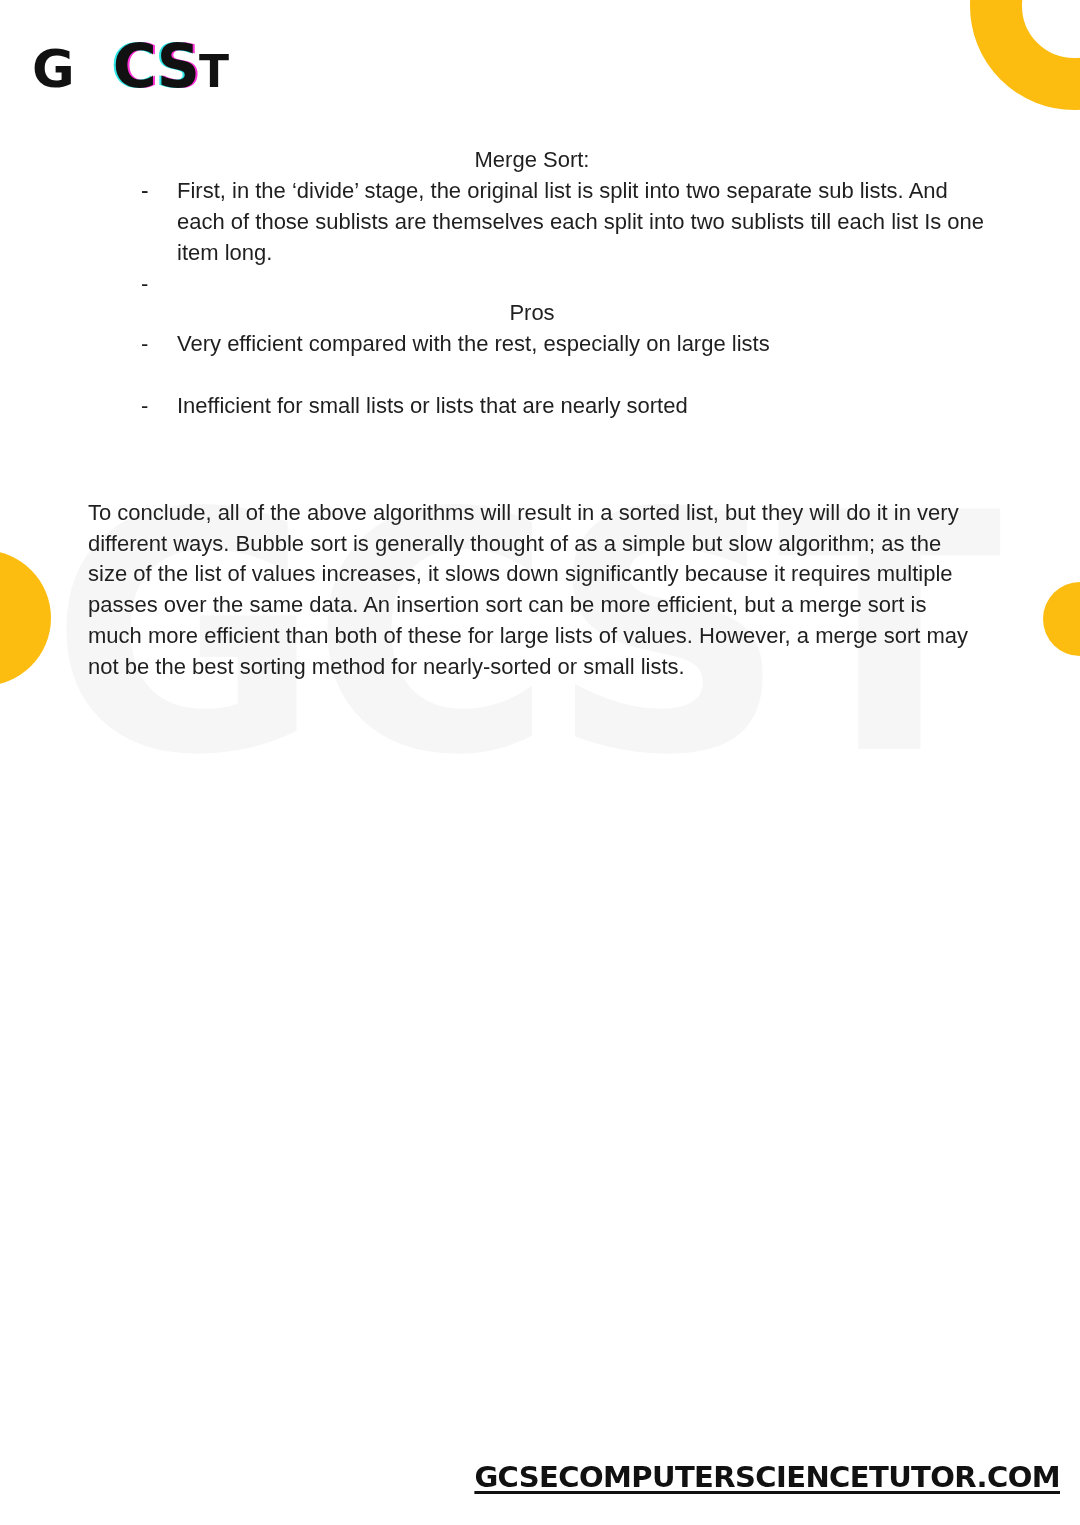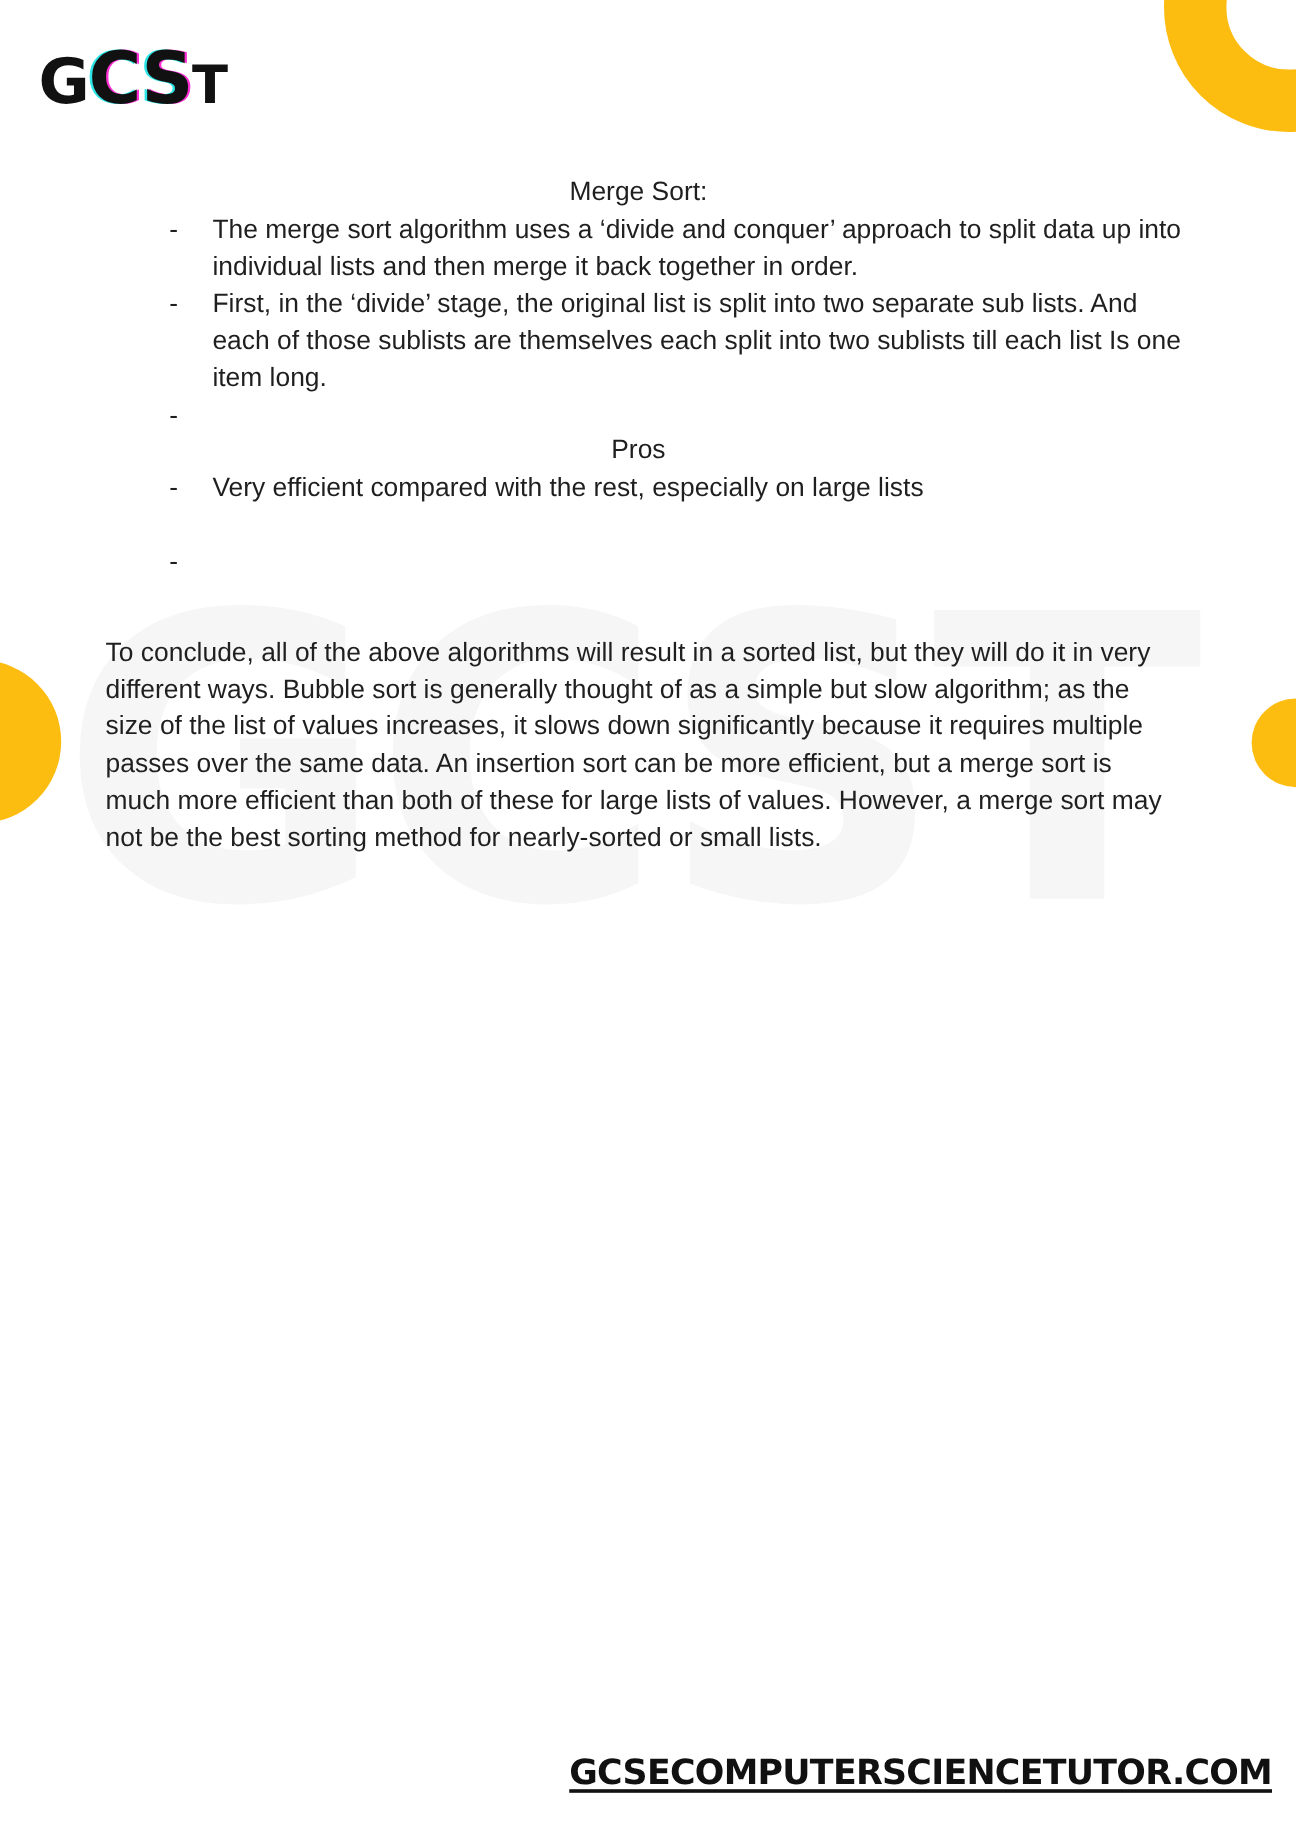--- a/index.html
+++ b/index.html
@@ -10,20 +10,21 @@
   }
   .logo {
     position: absolute; left: 32px; top: 36px;
     font-family: "DejaVu Sans", sans-serif; font-weight: bold;
     font-size: 52px; letter-spacing: -1px; color: #111;
     line-height: 1;
   }
   .logo .cs {
     font-size: 60px;
     text-shadow: -2px 0 0 #2ee6e6, 2px 0 0 #ff2fd6;
+    margin-left: 39px;
   }
   .logo .t { font-size: 44px; }
   .deco-tr {
     position: absolute; left: 970px; top: -98px;
     width: 208px; height: 208px; border-radius: 50%;
     box-sizing: border-box; border: 52px solid #fdbd10;
   }
   .deco-left {
     position: absolute; left: -85px; top: 550px;
     width: 136px; height: 136px; border-radius: 50%; background: #fdbd10;
@@ -60,30 +61,30 @@
 <div class="deco-tr"></div>
 <div class="deco-left"></div>
 <div class="deco-right"></div>
 <div class="watermark">GCST</div>
 
 <div class="logo"><span>G</span><span class="cs">CS</span><span class="t">T</span></div>
 
 <div class="content">
   <p class="heading">Merge Sort:</p>
   <ul class="dash">
-    <li><span class="bullet">-</span><span>The merge sort algorithm uses a ‘divide and conquer’ approach to split data up into individual lists and then merge it back together in order.</span></li>
+    <li><span class="bullet">-</span></li>
     <li><span class="bullet">-</span><span>First, in the ‘divide’ stage, the original list is split into two separate sub lists. And each of those sublists are themselves each split into two sublists till each list Is one item long.</span></li>
     <li><span class="bullet">-</span></li>
   </ul>
   <div class="gap1"></div>
   <p class="heading">Pros</p>
   <ul class="dash">
     <li><span class="bullet">-</span><span>Very efficient compared with the rest, especially on large lists</span></li>
   </ul>
   <div class="gap2"></div>
   <ul class="dash">
-    <li><span class="bullet">-</span></li>
+    <li><span class="bullet">-</span><span>Inefficient for small lists or lists that are nearly sorted</span></li>
   </ul>
   <div class="gap3"></div>
   <p class="conclusion">To conclude, all of the above algorithms will result in a sorted list, but they will do it in very different ways. Bubble sort is generally thought of as a simple but slow algorithm; as the size of the list of values increases, it slows down significantly because it requires multiple passes over the same data. An insertion sort can be more efficient, but a merge sort is much more efficient than both of these for large lists of values. However, a merge sort may not be the best sorting method for nearly-sorted or small lists.</p>
 </div>
 
 <a class="footer">GCSECOMPUTERSCIENCETUTOR.COM</a>
 
 </body></html>

